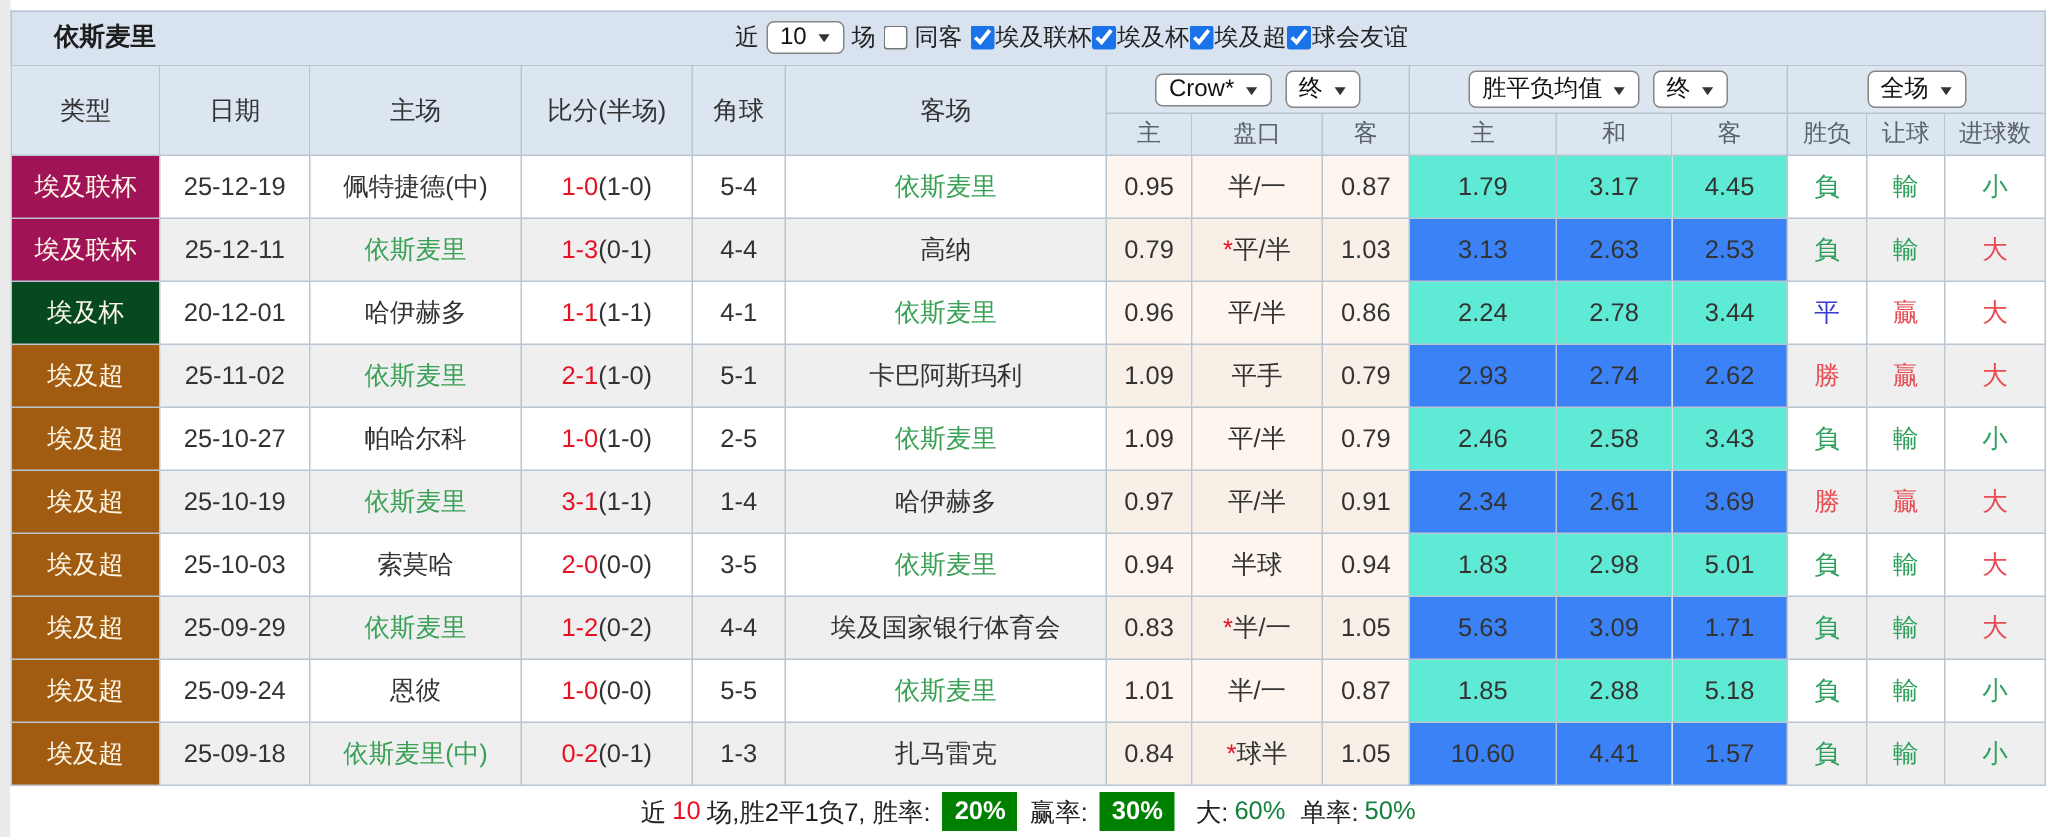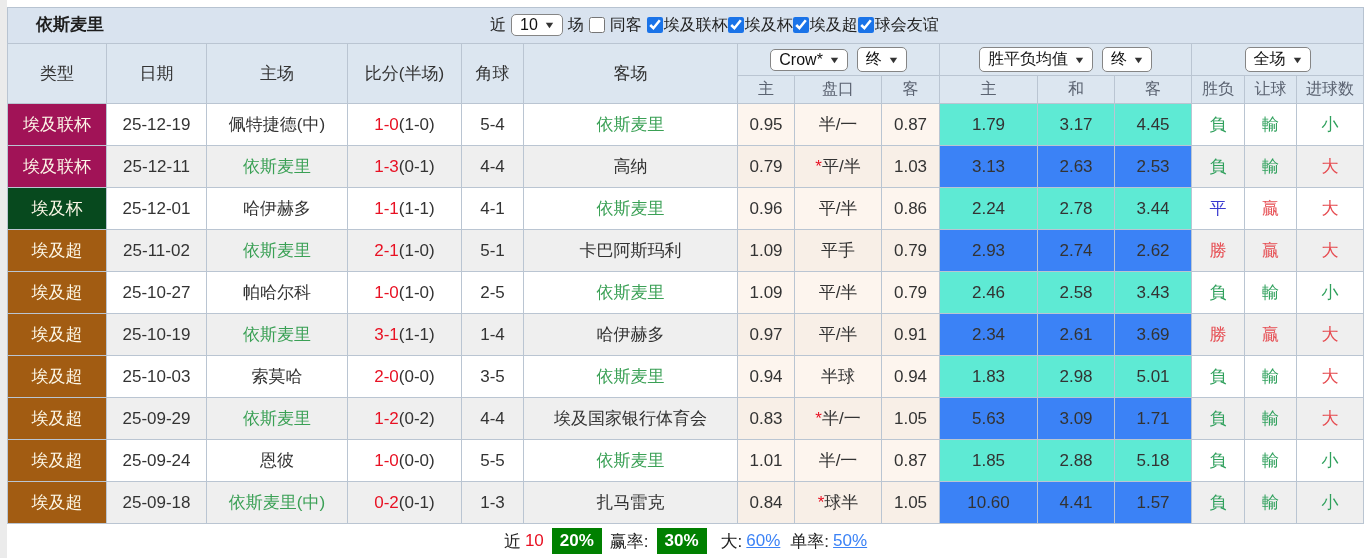--- a/index.html
+++ b/index.html
@@ -33,21 +33,21 @@
   tr.even td.c-a { background:#3b82f6; }
   td.c-type { color:#fdf8e8; font-size:17px; }
   .t-green { color:#3aa055; }
   .ft { color:#e81123; }
   .ht { color:#333; }
   .star { color:#e81123; }
 
   
   .summary { height:34px; display:flex; align-items:center; justify-content:center; gap:4px; font-size:17px; color:#222; background:#fff; }
   .summary .red { color:#e81123; }
-  .summary .blue { color:#3b82f6;text-decoration:underline; }
+  .summary .blue { color:#15803d; }
   .rate-badge { display:inline-block; background:#008000; color:#fff; font-weight:bold; padding:3px 8px; margin:0 4px; }
 </style>
 </head>
 <body>
 
 <div class="gutter-left"></div>
 
 <div class="wrap">
 
   <div class="titlebar">
@@ -183,21 +183,21 @@
       <td class="c-o">1.03</td>
       <td class="c-a">3.13</td>
       <td class="c-a">2.63</td>
       <td class="c-a">2.53</td>
       <td class="c-r" style="color: rgb(47, 160, 92);">負</td>
       <td class="c-r" style="color: rgb(47, 160, 92);">輸</td>
       <td class="c-r" style="color: rgb(230, 76, 81);">大</td>
     </tr>
         <tr class="odd">
       <td class="c-type" style="background: rgb(7, 73, 30);">埃及杯</td>
-      <td class="c-date">25-12-01</td>
+      <td class="c-date">20-12-01</td>
       <td class="c-home">哈伊赫多</td>
       <td class="c-score"><span class="ft">1-1</span><span class="ht">(1-1)</span></td>
       <td class="c-corner">4-1</td>
       <td class="c-away t-green">依斯麦里</td>
       <td class="c-o">0.96</td>
       <td class="c-o"><span class="star"></span><span>平/半</span></td>
       <td class="c-o">0.86</td>
       <td class="c-a">2.24</td>
       <td class="c-a">2.78</td>
       <td class="c-a">3.44</td>
@@ -323,20 +323,21 @@
       <td class="c-r" style="color: rgb(47, 160, 92);">負</td>
       <td class="c-r" style="color: rgb(47, 160, 92);">輸</td>
       <td class="c-r" style="color: rgb(47, 160, 92);">小</td>
     </tr>
       </tbody>
   </table>
 
   <div class="summary">
     <span>近</span>
       <span class="red">10</span>
+      <span>场,胜2平1负7, 胜率:</span>
     <span class="rate-badge">20%</span>
     <span>赢率:</span>
     <span class="rate-badge">30%</span>
     <span style="margin-left:6px;">大:</span>
       <span class="blue">60%</span>
     <span style="margin-left:6px;">单率:</span>
       <span class="blue">50%</span>
   </div>
 </div>
 

